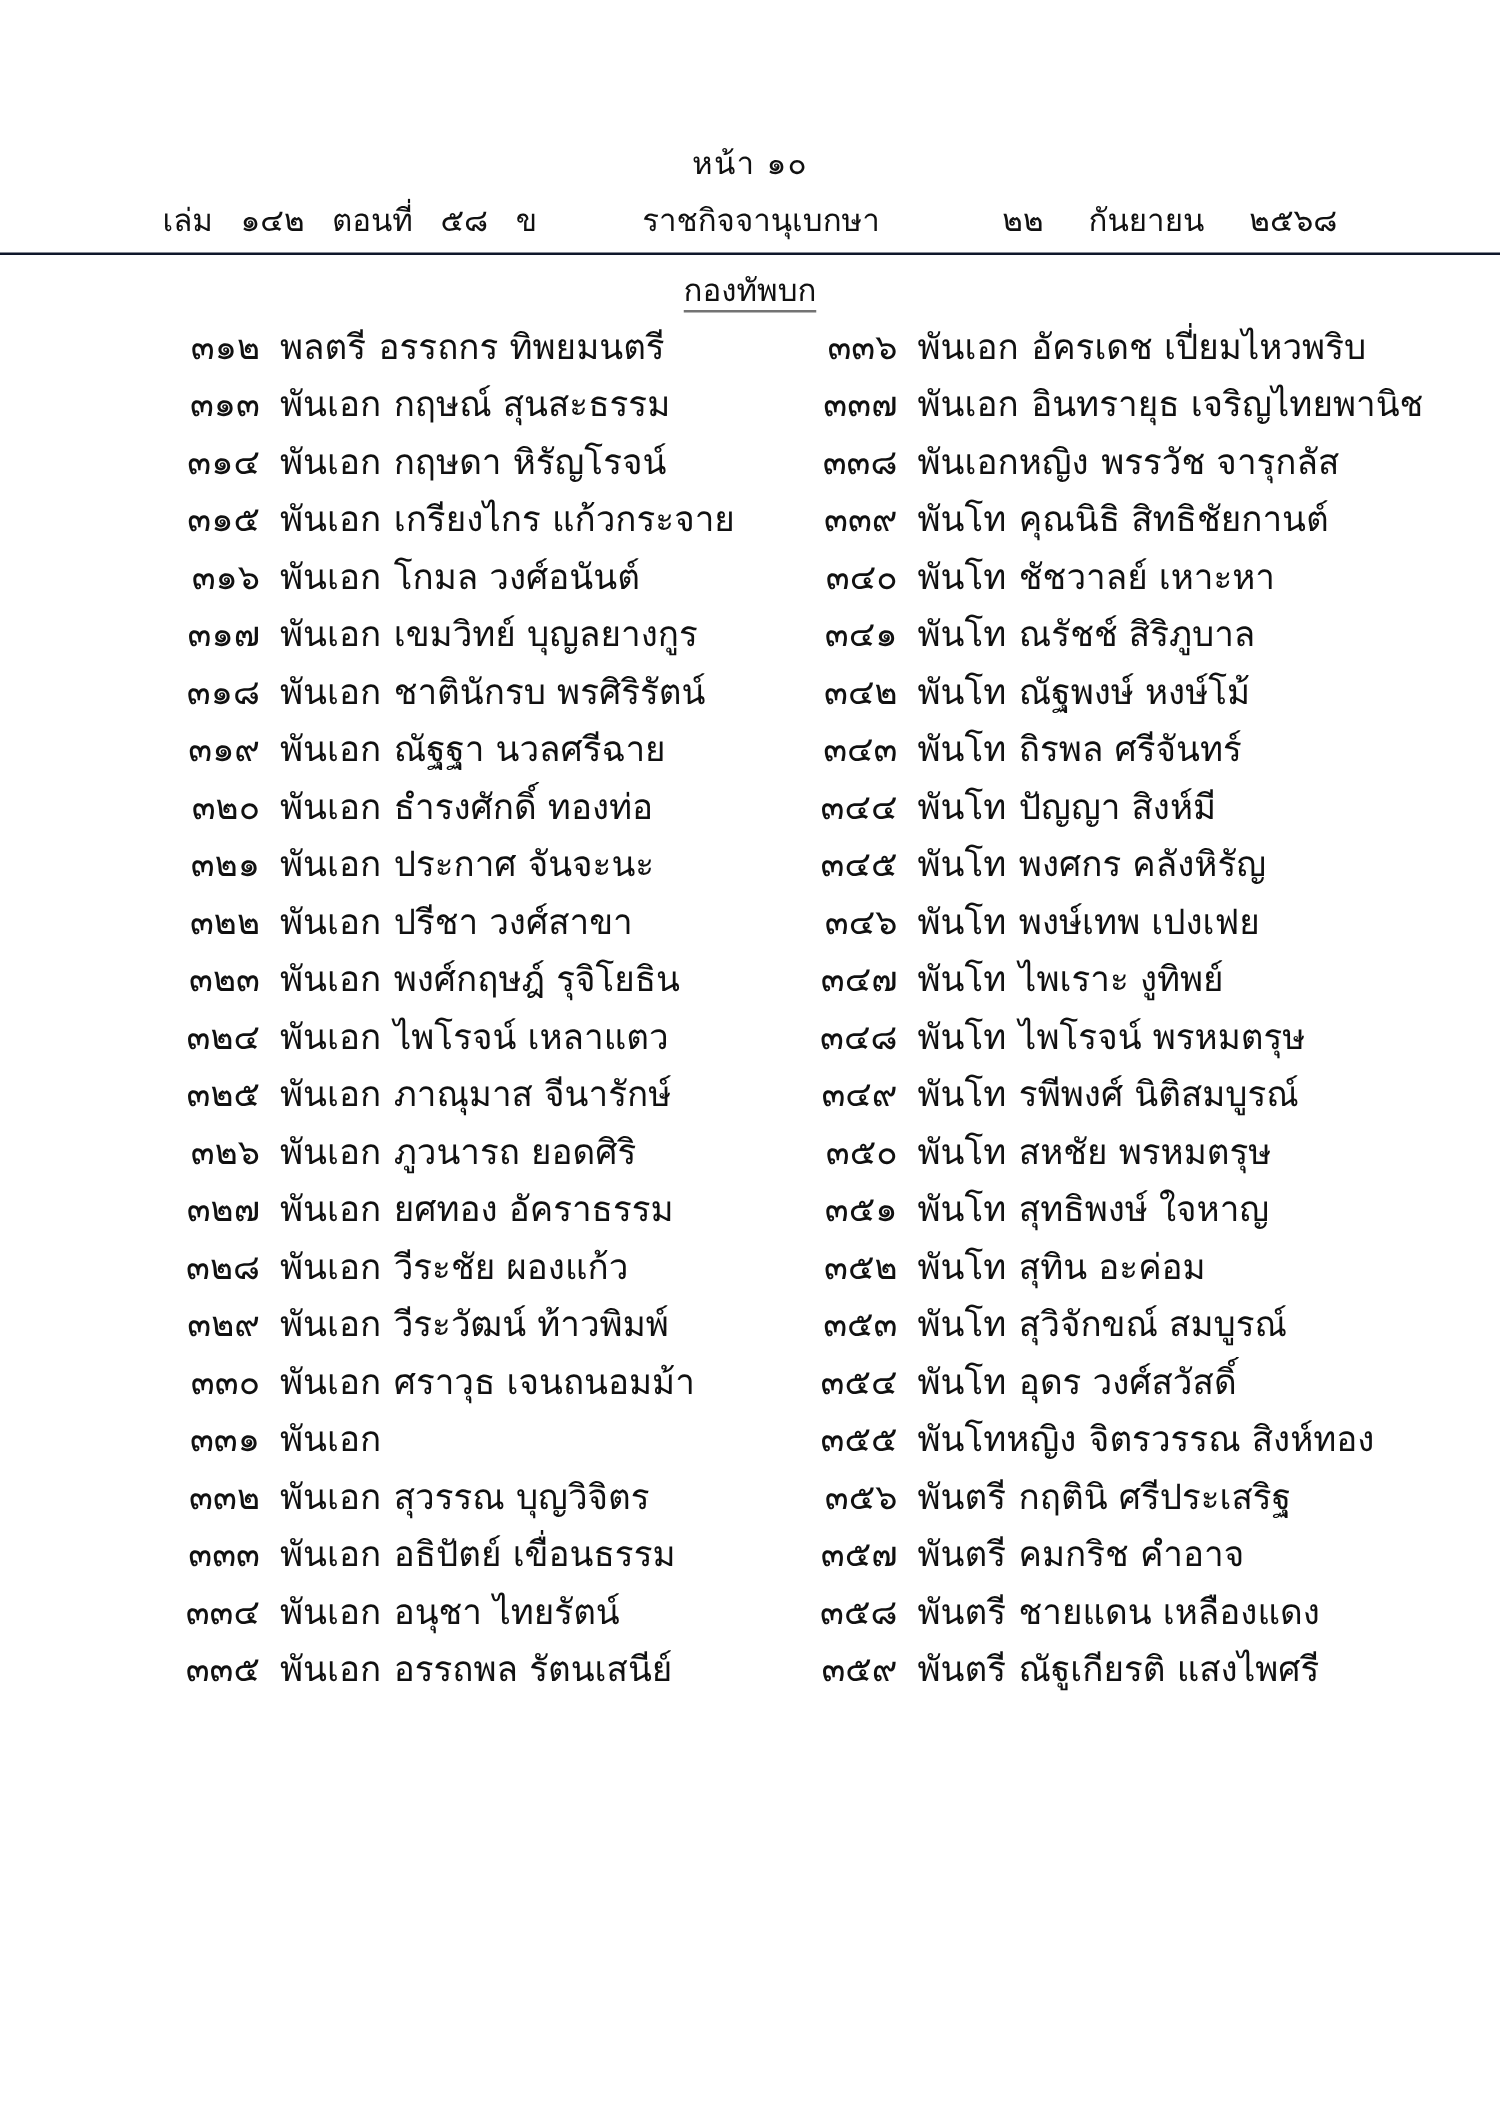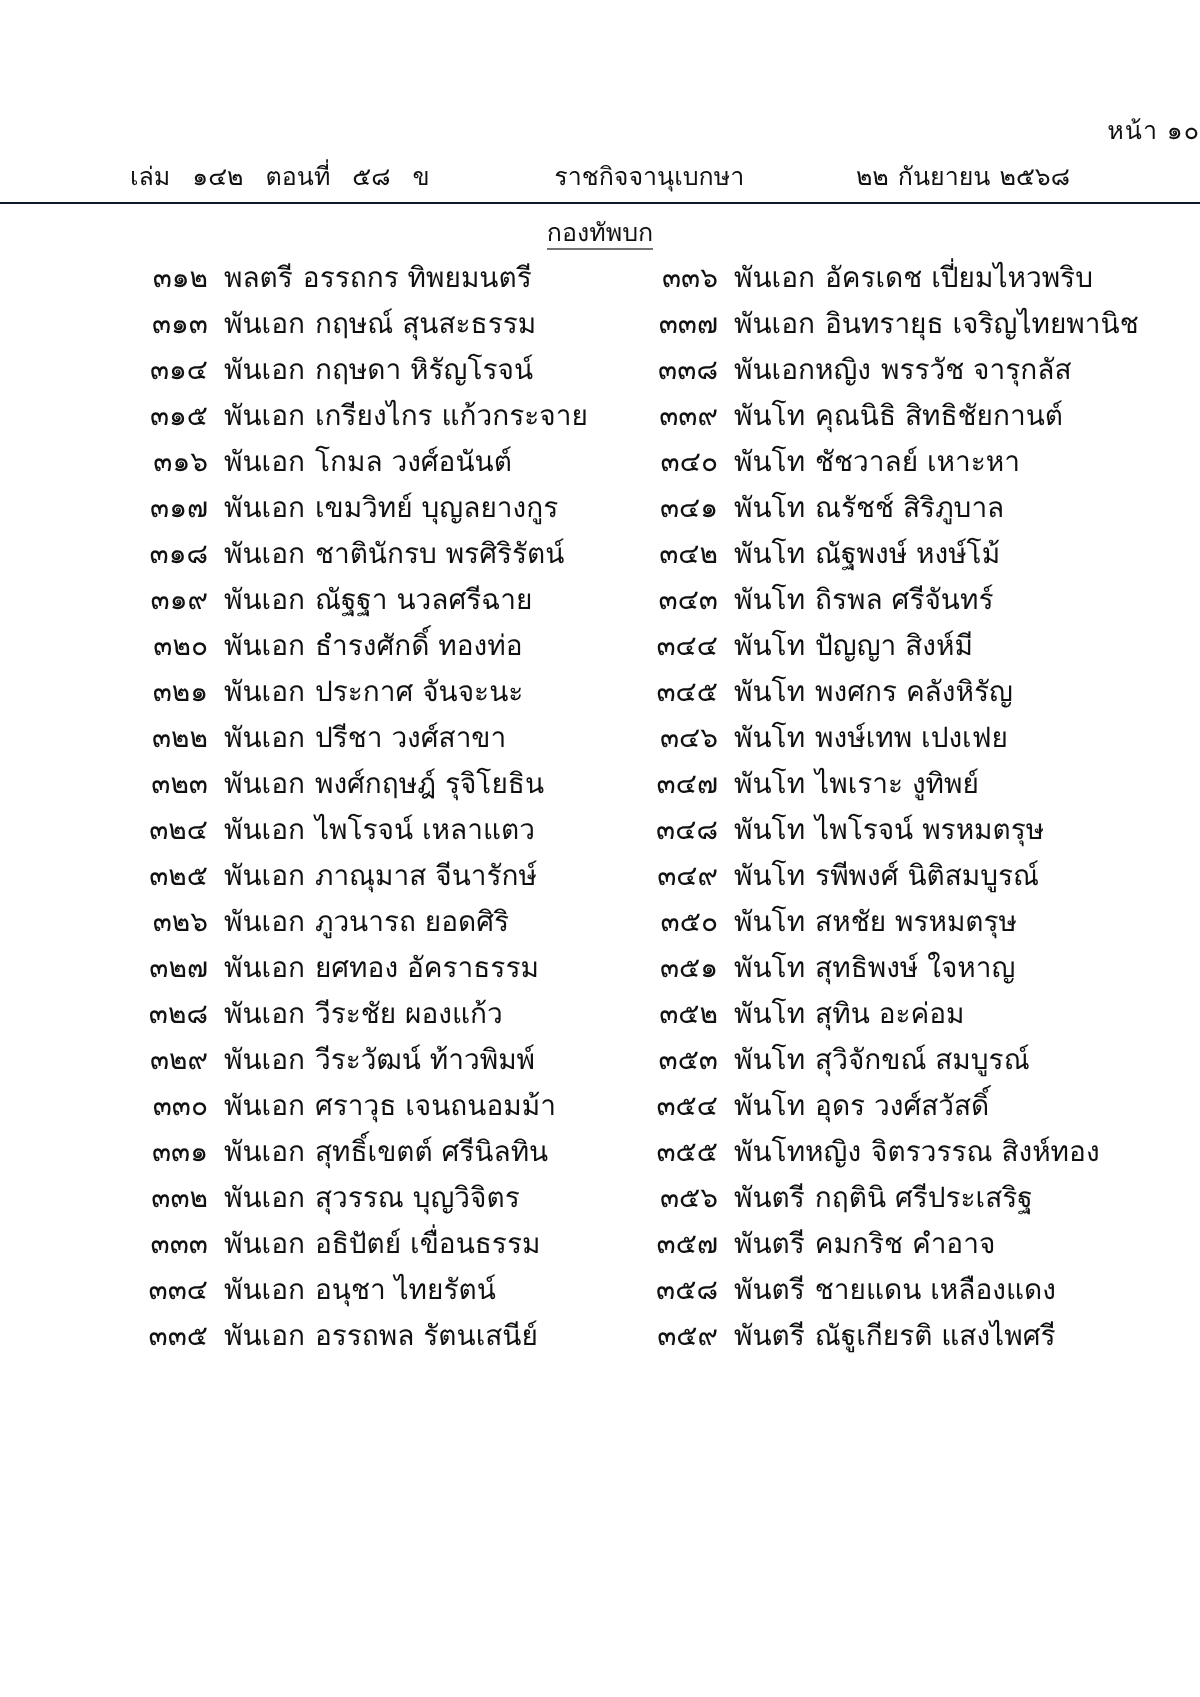--- a/index.html
+++ b/index.html
@@ -21,38 +21,38 @@
     box-sizing: border-box;
     padding: 0;
   }
   .header {
     position: absolute;
     left: 0;
     right: 0;
     top: 110px;
   }
   .page-no {
-    text-align: right;
+    text-align: center;
     font-size: 25px;
     letter-spacing: 1px;
     margin-bottom: 6px;
   }
   .header-row {
     display: flex;
     align-items: flex-end;
     justify-content: space-between;
     padding: 0 130px 6px 130px;
     border-bottom: 2px solid #0f172a;
     font-size: 25px;
   }
   .header-left, .header-center, .header-right {
     white-space: nowrap;
   }
   .header-left span { margin-right: 14px; }
-  .header-right span { margin-left: 1px; text-align: center; }
+  .header-right span { margin-left: 28px; text-align: center; }
 
   .section-title {
     position: absolute;
     top: 212px;
     left: 0;
     right: 0;
     text-align: center;
     font-size: 25px;
   }
   .section-title span {
@@ -216,21 +216,20 @@
           <span class="name">วีระวัฒน์  ท้าวพิมพ์</span>
         </div>
         <div class="entry">
           <span class="num">๓๓๐</span>
           <span class="rank">พันเอก</span>
           <span class="name">ศราวุธ  เจนถนอมม้า</span>
         </div>
         <div class="entry">
           <span class="num">๓๓๑</span>
           <span class="rank">พันเอก</span>
-          <span class="name">สุทธิ์เขตต์  ศรีนิลทิน</span>
         </div>
         <div class="entry">
           <span class="num">๓๓๒</span>
           <span class="rank">พันเอก</span>
           <span class="name">สุวรรณ  บุญวิจิตร</span>
         </div>
         <div class="entry">
           <span class="num">๓๓๓</span>
           <span class="rank">พันเอก</span>
           <span class="name">อธิปัตย์  เขื่อนธรรม</span>

